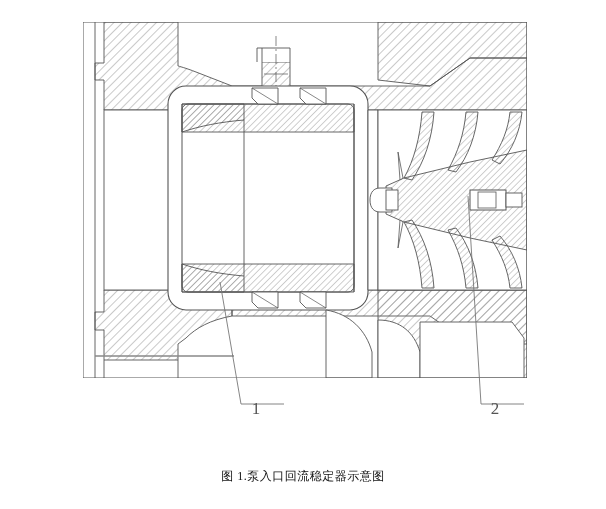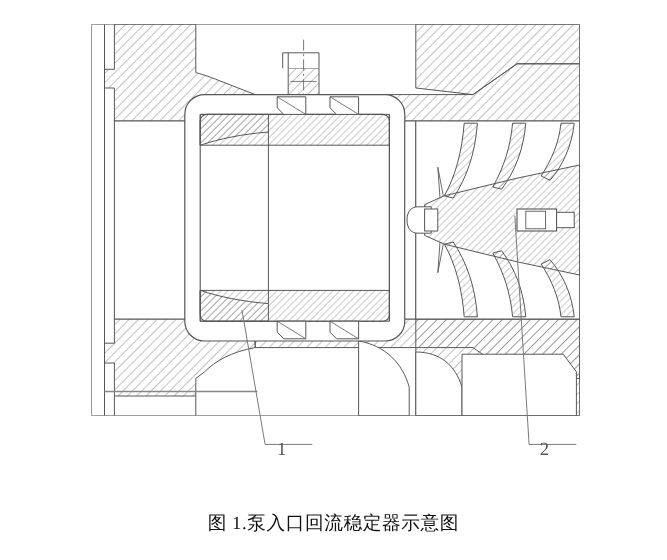--- a/index.html
+++ b/index.html
@@ -28,21 +28,21 @@
     width: 606px;
     height: 450px;
   }
   #caption {
     position: absolute;
     left: 0;
     top: 462px;
     width: 606px;
     text-align: center;
     font-family: "Liberation Serif", "DejaVu Serif", serif;
-    font-size: 17px;
+    font-size: 12px;
     line-height: 28px;
     letter-spacing: 0.5px;
     color: #111111;
     white-space: pre;
   }
   .lbl {
     font-family: "Liberation Serif", "DejaVu Serif", serif;
     font-size: 17px;
     fill: #555555;
   }

